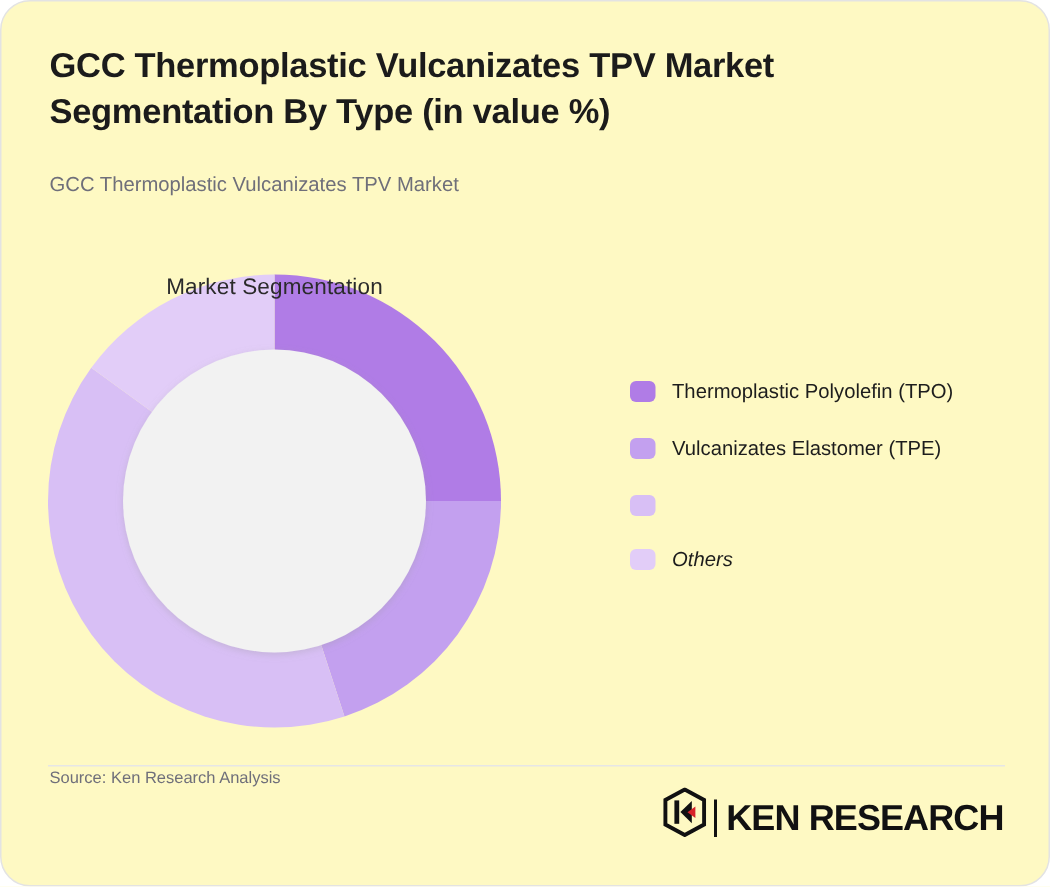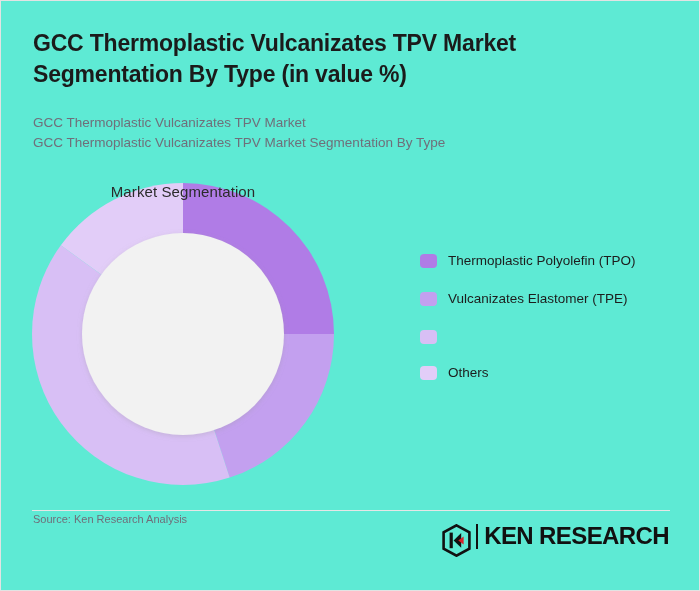--- a/index.html
+++ b/index.html
@@ -10,23 +10,23 @@
   body {
     font-family: "Liberation Sans", sans-serif;
     -webkit-font-smoothing: antialiased;
   }
 
   .card {
     position: relative;
     width: 700px;
     height: 591px;
     box-sizing: border-box;
-    background: #5eead4;
+    background: #fef9c3;
     border: 1px solid #e3e3e3;
-    border-radius: 0;
+    border-radius: 20px;
     overflow: hidden;
   }
 
   
   .header {
     position: absolute;
     left: 32px;
     top: 27px;
     width: 600px;
   }
@@ -84,21 +84,21 @@
     position: absolute;
     left: 419px;
     top: 250px;
     width: 262px;
   }
   .legend-item {
     display: flex;
     align-items: flex-start;
     margin-bottom: 19px;
   }
-  .legend-item:last-child { margin-bottom: 1px; }
+  .legend-item:last-child { margin-bottom: 1px; font-style: italic; }
   .swatch {
     flex: 0 0 auto;
     width: 17px;
     height: 14px;
     border-radius: 4px;
     margin-top: 3px;
   }
   .legend-label {
     font-size: 13.5px;
     line-height: 1.42;
@@ -121,21 +121,21 @@
     left: 32px;
     top: 512px;
     font-size: 11px;
     color: #6f6f7a;
   }
   .brand-logo {
     position: absolute;
     right: 30px;
     top: 523px;
     display: flex;
-    align-items: flex-start;
+    align-items: flex-end;
     height: 34px;
   }
   .logo-mark { display: block; }
   .logo-divider {
     width: 2px;
     height: 25px;
     background: #111111;
     margin: 0 6px 0 5px;
   }
   .logo-text {
@@ -149,21 +149,20 @@
 </style>
 </head>
 <body>
 
 <div class="card">
 
   <div class="header">
     <h1 class="chart-title">GCC Thermoplastic Vulcanizates TPV Market Segmentation By Type (in value %)</h1>
     <div class="subtitle-block">
       <div class="subtitle-line">GCC Thermoplastic Vulcanizates TPV Market</div>
-      <div class="subtitle-line">GCC Thermoplastic Vulcanizates TPV Market Segmentation By Type</div>
     </div>
   </div>
 
   <div class="donut-wrap">
     <svg class="donut-svg" viewBox="0 0 302 302">
       <defs>
         <filter id="holeShadow" x="-40%" y="-40%" width="180%" height="180%">
           <feDropShadow dx="0" dy="1.5" stdDeviation="2.5" flood-color="#999999" flood-opacity="0.30"></feDropShadow>
         </filter>
       </defs>

